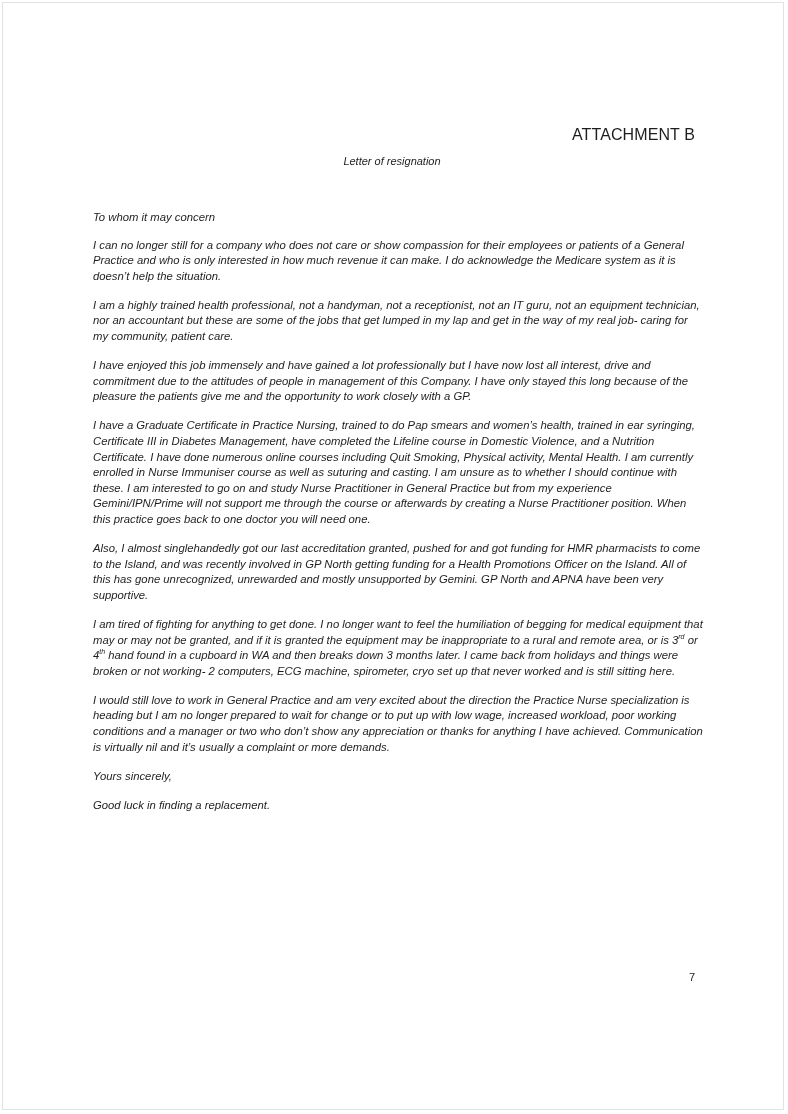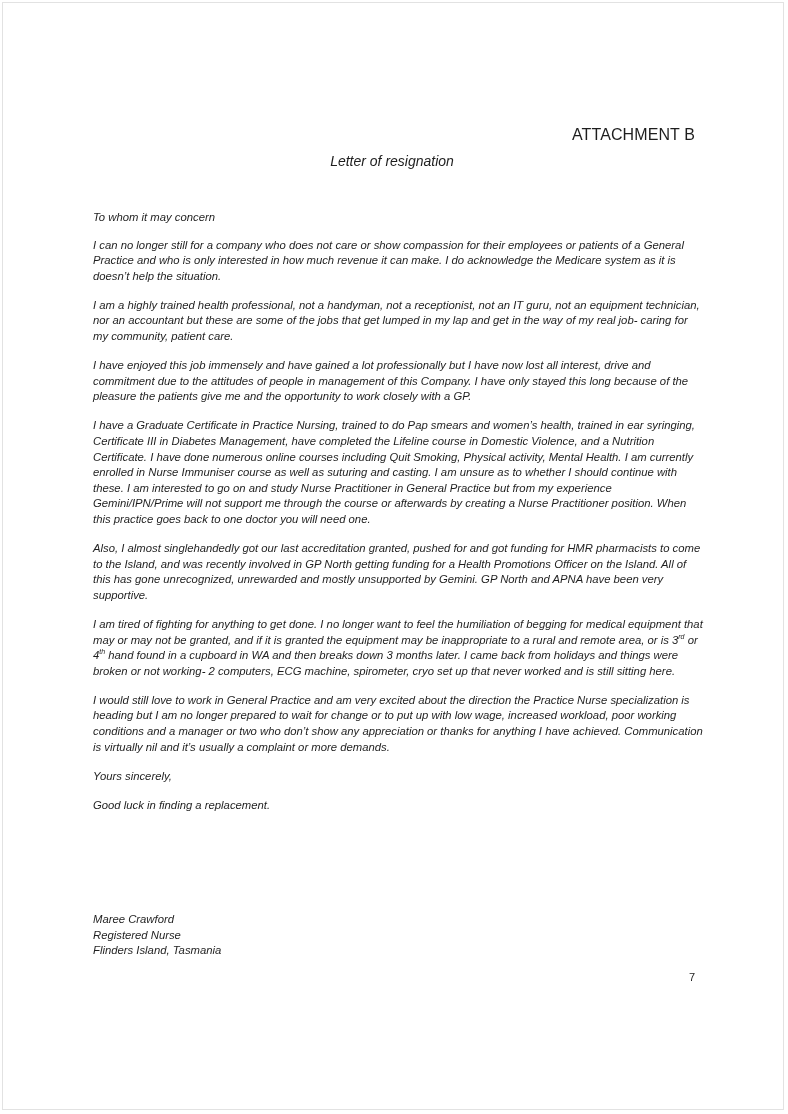--- a/index.html
+++ b/index.html
@@ -4,21 +4,21 @@
 <style>
   html, body { margin: 0; padding: 0; background: #ffffff; }
   body { width: 788px; height: 1114px; position: relative; overflow: hidden; }
   .page {
     position: absolute; left: 2px; top: 2px; width: 782px; height: 1108px;
     border: 1px solid #e2e2e2; background: #fff; box-sizing: border-box;
     font-family: "Liberation Sans", "DejaVu Sans", sans-serif;
     color: #1e1e1e; font-style: italic; font-size: 11.3px; line-height: 15.6px;
   }
   .attach { position: absolute; right: 88px; top: 124px; font-style: normal; font-size: 16px; letter-spacing: 0.1px; }
-  .title { position: absolute; left: 0; right: 0; top: 151px; text-align: center; font-size: 14px; padding-right: 2px; }
+  .title { position: absolute; left: 0; right: 0; top: 151px; text-align: center; font-size: 11px; padding-right: 2px; }
   .body { position: absolute; left: 90px; width: 612px; top: 207px; }
   .body p { margin: 0 0 13.5px 0; font-style: italic; }
   .sal { margin-bottom: 12px !important; }
   .sig { position: absolute; left: 90px; top: 909px; }
   .sig div { line-height: 15.6px; }
   .pnum { position: absolute; right: 88px; top: 967px; font-style: normal; font-size: 11px; }
   sup { font-size: 7px; line-height: 0; }
 </style>
 </head>
 <body>
@@ -33,20 +33,15 @@
     <p>I am a highly trained health professional, not a handyman, not a receptionist, not an IT guru, not an equipment technician, nor an accountant but these are some of the jobs that get lumped in my lap and get in the way of my real job- caring for my community, patient care.</p>
     <p>I have enjoyed this job immensely and have gained a lot professionally but I have now lost all interest, drive and commitment due to the attitudes of people in management of this Company. I have only stayed this long because of the pleasure the patients give me and the opportunity to work closely with a GP.</p>
     <p>I have a Graduate Certificate in Practice Nursing, trained to do Pap smears and women’s health, trained in ear syringing, Certificate III in Diabetes Management, have completed the Lifeline course in Domestic Violence, and a Nutrition Certificate. I have done numerous online courses including Quit Smoking, Physical activity, Mental Health. I am currently enrolled in Nurse Immuniser course as well as suturing and casting. I am unsure as to whether I should continue with these.  I am interested to go on and study Nurse Practitioner in General Practice but from my experience Gemini/IPN/Prime will not support me through the course or afterwards by creating a Nurse Practitioner position. When this practice goes back to one doctor you will need one.</p>
     <p>Also, I almost singlehandedly got our last accreditation granted, pushed for and got funding for HMR pharmacists to come to the Island, and was recently involved in GP North getting funding for a Health Promotions Officer on the Island. All of this has gone unrecognized, unrewarded and mostly unsupported by Gemini. GP North and APNA have been very supportive.</p>
     <p><span>I am tired of fighting for anything to get done. I no longer want to feel the humiliation of begging for medical equipment that may or may not be granted, and if it is granted the equipment may be inappropriate to a rural and remote area, or is 3</span><sup>rd</sup><span> or 4</span><sup>th</sup><span> hand found in a cupboard in WA and then breaks down 3 months later. I came back from holidays and things were broken or not working- 2 computers, ECG machine, spirometer, cryo set up that never worked and is still sitting here.</span></p>
     <p>I would still love to work in General Practice and am very excited about the direction the Practice Nurse specialization is heading but I am no longer prepared to wait for change or to put up with low wage, increased workload, poor working conditions and a manager or two who don’t show any appreciation or thanks for anything I have achieved. Communication is virtually nil and it’s usually a complaint or more demands.</p>
     <p>Yours sincerely,</p>
     <p>Good luck in finding a replacement.</p>
   </div>
 
-  <div class="sig">
-    <div>Maree Crawford</div>
-    <div>Registered Nurse</div>
-    <div>Flinders Island, Tasmania</div>
-  </div>
 
   <div class="pnum">7</div>
 </div>
 
 </body></html>

